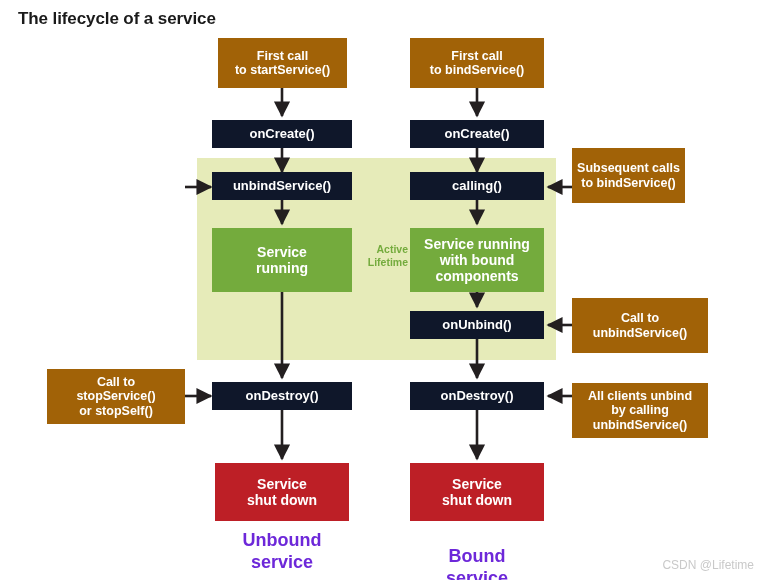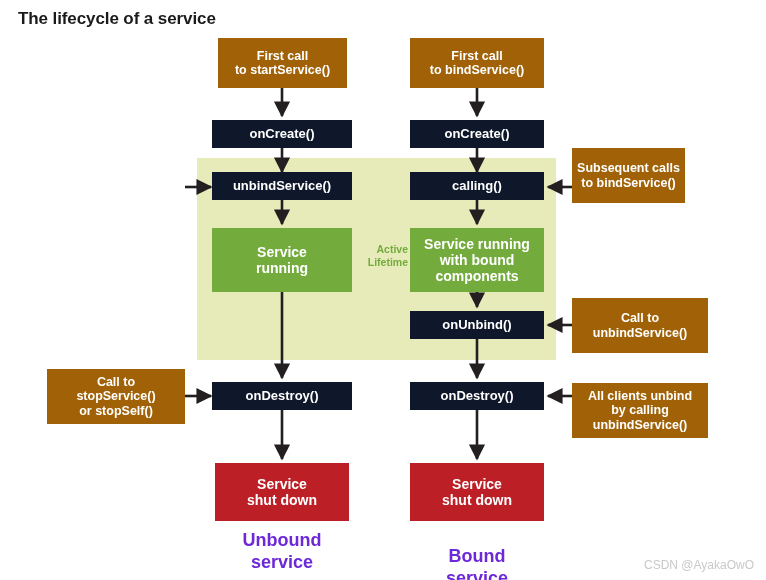--- a/index.html
+++ b/index.html
@@ -181,15 +181,15 @@
   <div class="box blue" style="left:572px; top:383px; width:136px; height:55px;">All clients unbind
 by calling
 unbindService()</div>
 
   <div class="col-label" style="left:410px; top:530px; width:134px;margin-top:16px;">Bound
 service</div>
 
   <div id="active-lifetime-label">Active
 Lifetime</div>
 
-  <div id="watermark">CSDN @AyakaOwO</div>
+  <div id="watermark">CSDN @Lifetime</div>
 
 </div>
 
 </body></html>

